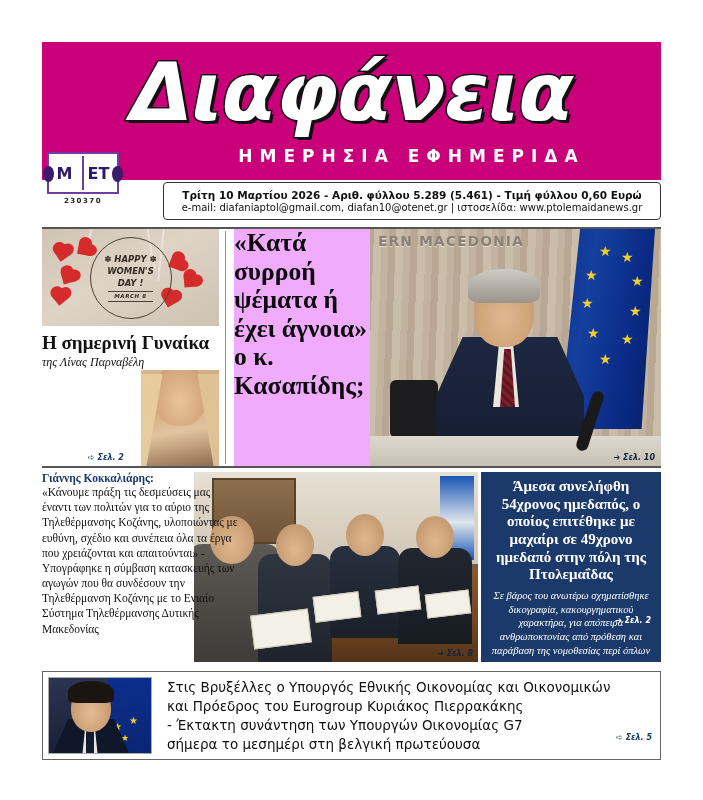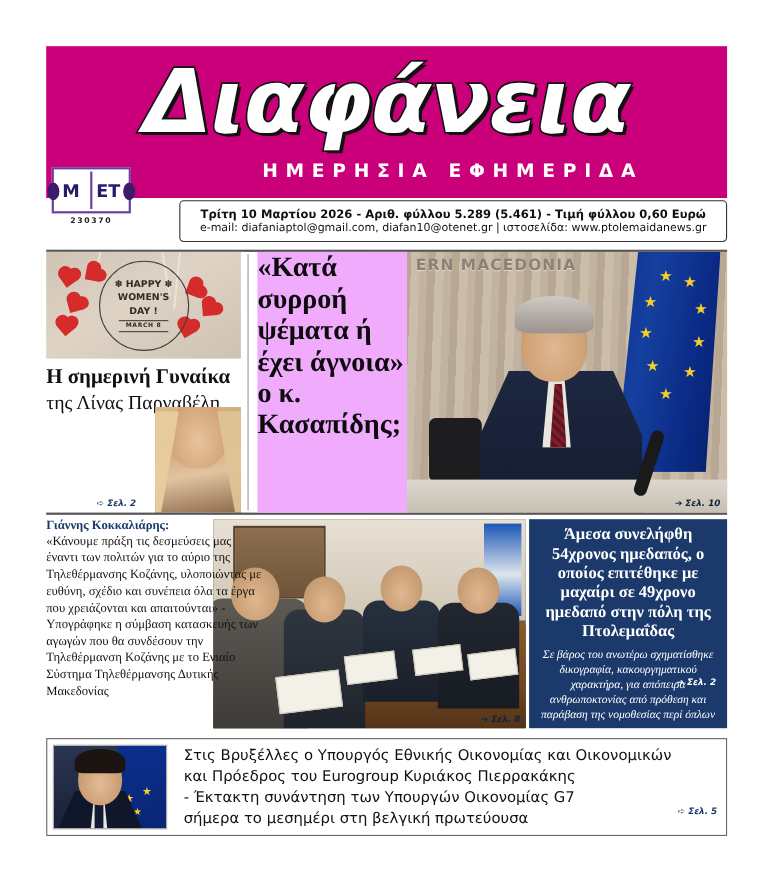--- a/index.html
+++ b/index.html
@@ -100,21 +100,21 @@
     position: relative; width: 177px; height: 97px;
     background: linear-gradient(150deg,#cfc3b4 0%,#ded3c5 45%,#cec2b2 100%);
     overflow: hidden;
   }
   .wd-circle {
     position: absolute; left: 50%; top: 50%; transform: translate(-50%,-50%);
     width: 82px; height: 82px; border: 1.2px solid #4a4038; border-radius: 50%;
     display: flex; flex-direction: column;
     align-items: center; justify-content: center;
     font-family: "DejaVu Sans", sans-serif; font-weight: 700;
-    font-size: 8.5px; color: #332b24; line-height: 1.45; text-align: center;
+    font-size: 8.5px; color: #332b24; line-height: 1.45; text-align: center; font-style: italic;
   }
   .wd-banner {
     margin-top: 2px; font-size: 5.5px; letter-spacing: .6px;
     border-top: .8px solid #4a4038; border-bottom: .8px solid #4a4038;
     padding: .5px 6px;
   }
   .heart {
     position: absolute; width: 13px; height: 12px; background: #d52b2b;
     transform: rotate(-35deg);
   }
@@ -137,22 +137,22 @@
   .s1 { left: 46px; top: 0; height: 22px; transform: rotate(12deg); }
   .s2 { left: 108px; top: 0; height: 40px; transform: rotate(-10deg); }
   .s3 { left: 118px; top: 0; height: 52px; transform: rotate(6deg); }
 
   .left-head {
     font-family: "Liberation Serif", serif; font-weight: 700;
     font-size: 19px; color: #111; line-height: 1.12;
     margin-top: 6px;
   }
   .left-by {
-    font-family: "Liberation Serif", serif; 
-    font-size: 18px; color: #111; line-height: 1.15; margin-top: 3px;
+    font-family: "Liberation Serif", serif; font-style: italic;
+    font-size: 12px; color: #111; line-height: 1.15; margin-top: 3px;
   }
   .portrait {
     position: absolute; right: 4px; bottom: 0; width: 78px; height: 96px;
     background: linear-gradient(170deg,#d9b98f 0%,#c9a074 30%,#e2c49f 62%,#8d6a4c 100%);
     overflow: hidden;
   }
   .portrait::before {
     content: ""; position: absolute; left: 12px; top: -6px;
     width: 54px; height: 62px; border-radius: 50% 50% 45% 45%;
     background: radial-gradient(ellipse at 50% 60%,#e7c39b 0%,#d5a87e 60%,#b9895f 100%);

